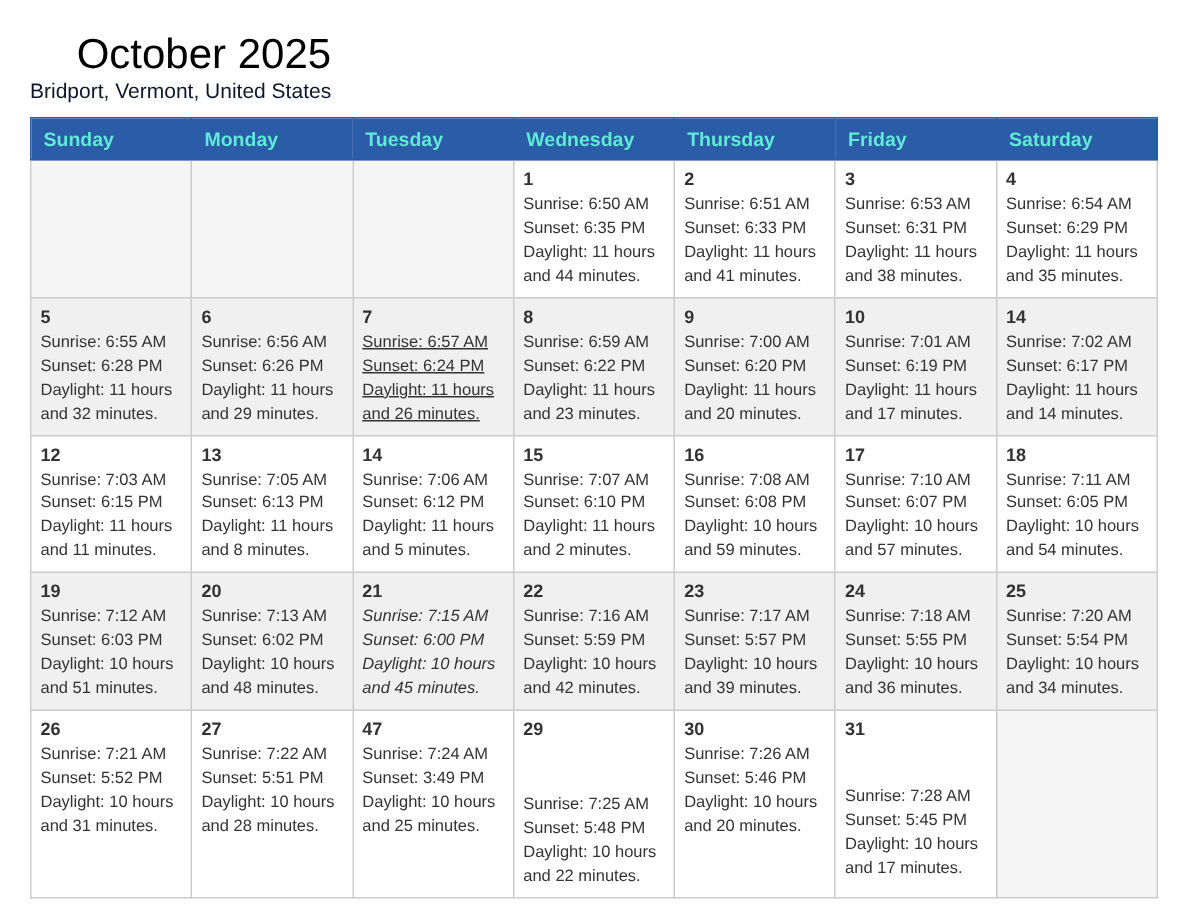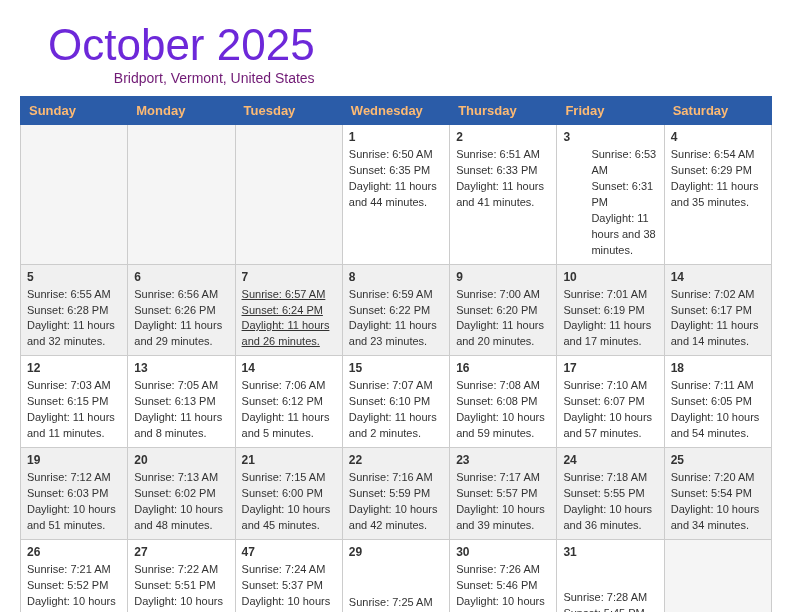--- a/index.html
+++ b/index.html
@@ -31,37 +31,36 @@
       color: #4a90d9;
     }
     .logo-icon {
       width: 36px;
       height: 28px;
     }
     .title-block {
       text-align: right;
     }
     .month-title {
-      font-size: 44px;
-      color: #6d28d9;
+      font-size: 28px;
+      color: #000000;
       font-weight: normal;
-      margin-left: 28px;
     }
     .subtitle {
       font-size: 14px;
-      color: #701a75;
+      color: #0f172a;
     }
     .calendar {
       width: 100%;
       border-collapse: collapse;
       border: 1px solid #ccc;
     }
     .calendar th {
       background: #2b5ca8;
-      color: #fdba74;
+      color: #5eead4;
       text-align: left;
       padding: 6px 8px;
       font-size: 13px;
       border: 1px solid #2b5ca8;
     }
     .calendar td {
       vertical-align: top;
       padding: 5px 6px;
       border: 1px solid #ccc;
       font-size: 10.5px;
@@ -121,21 +120,21 @@
 Daylight: 11 hours and 44 minutes.</div>
         </td>
         <td>
           <div class="day-num">2</div>
           <div class="day-info" style="white-space: pre-line;">Sunrise: 6:51 AM
 Sunset: 6:33 PM
 Daylight: 11 hours and 41 minutes.</div>
         </td>
         <td>
           <div class="day-num">3</div>
-          <div class="day-info" style="white-space: pre-line; margin-left: 28px;">Sunrise: 6:53 AM
+          <div class="day-info" style="white-space: pre-line;">Sunrise: 6:53 AM
 Sunset: 6:31 PM
 Daylight: 11 hours and 38 minutes.</div>
         </td>
         <td>
           <div class="day-num">4</div>
           <div class="day-info" style="white-space: pre-line;">Sunrise: 6:54 AM
 Sunset: 6:29 PM
 Daylight: 11 hours and 35 minutes.</div>
         </td>
       </tr>
@@ -235,21 +234,21 @@
 Daylight: 10 hours and 51 minutes.</div>
         </td>
         <td>
           <div class="day-num">20</div>
           <div class="day-info" style="white-space: pre-line;">Sunrise: 7:13 AM
 Sunset: 6:02 PM
 Daylight: 10 hours and 48 minutes.</div>
         </td>
         <td>
           <div class="day-num">21</div>
-          <div class="day-info" style="white-space: pre-line;">Sunrise: 7:15 AM
+          <div class="day-info" style="white-space: pre-line; font-style: italic;">Sunrise: 7:15 AM
 Sunset: 6:00 PM
 Daylight: 10 hours and 45 minutes.</div>
         </td>
         <td>
           <div class="day-num">22</div>
           <div class="day-info" style="white-space: pre-line;">Sunrise: 7:16 AM
 Sunset: 5:59 PM
 Daylight: 10 hours and 42 minutes.</div>
         </td>
         <td>
@@ -280,21 +279,21 @@
         </td>
         <td>
           <div class="day-num">27</div>
           <div class="day-info" style="white-space: pre-line;">Sunrise: 7:22 AM
 Sunset: 5:51 PM
 Daylight: 10 hours and 28 minutes.</div>
         </td>
         <td>
           <div class="day-num">47</div>
           <div class="day-info" style="white-space: pre-line;">Sunrise: 7:24 AM
-Sunset: 5:37 PM
+Sunset: 3:49 PM
 Daylight: 10 hours and 25 minutes.</div>
         </td>
         <td>
           <div class="day-num">29</div>
           <div class="day-info" style="white-space: pre-line; margin-top: 36px;">Sunrise: 7:25 AM
 Sunset: 5:48 PM
 Daylight: 10 hours and 22 minutes.</div>
         </td>
         <td>
           <div class="day-num">30</div>

